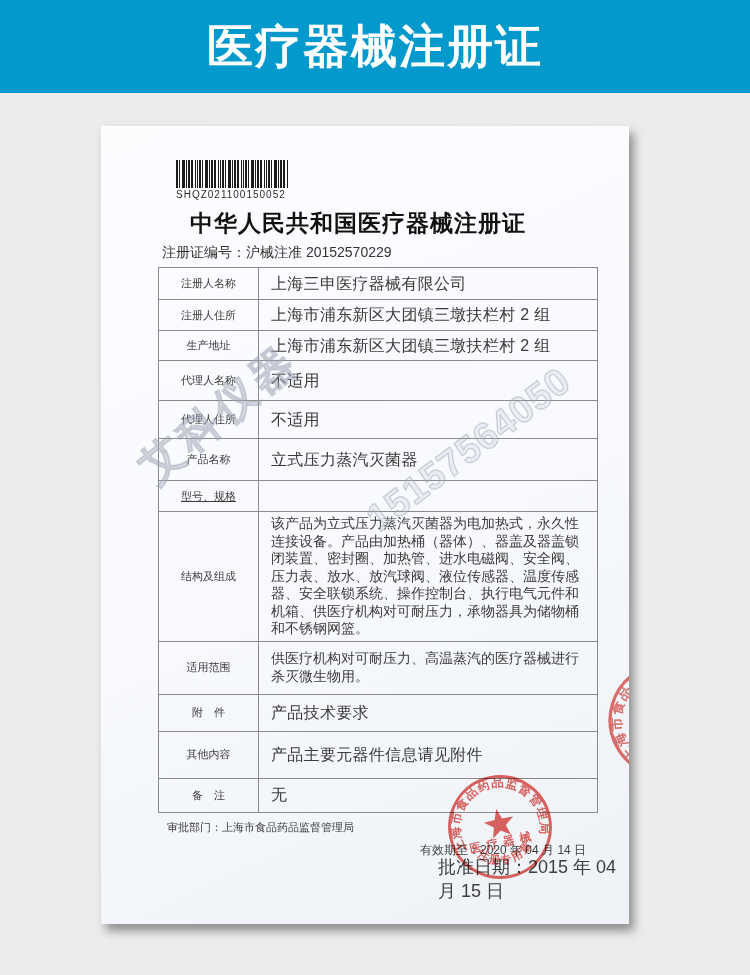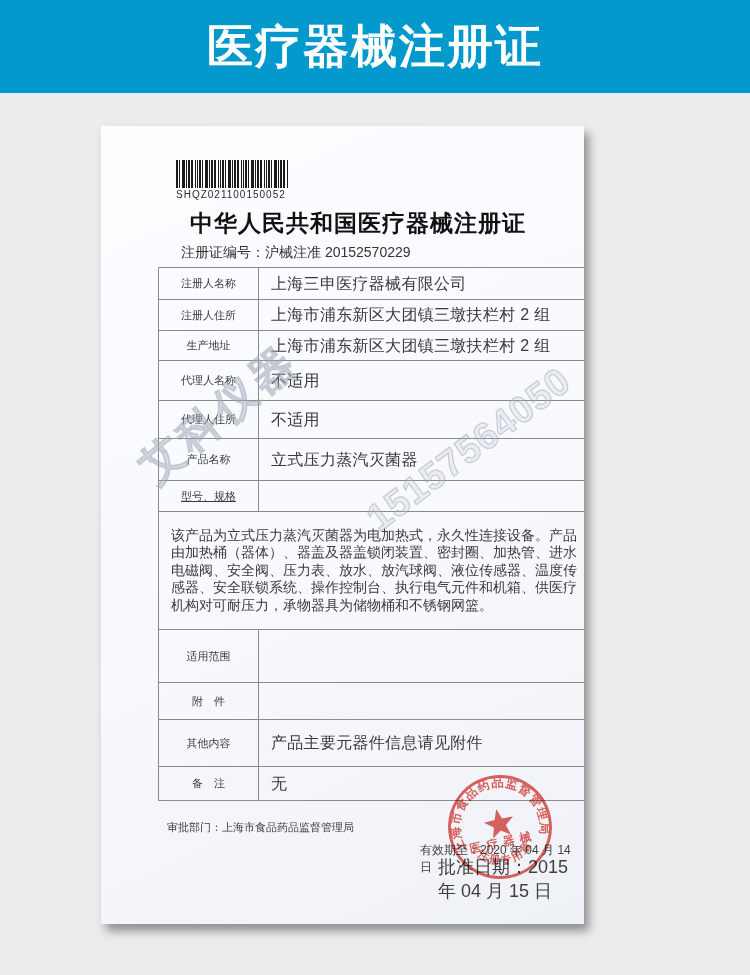--- a/index.html
+++ b/index.html
@@ -24,21 +24,21 @@
   .banner-title {
     color: #ffffff;
     font-size: 46px;
     font-weight: bold;
     letter-spacing: 2px;
   }
 
   
   .paper {
     position: absolute; left: 101px; top: 126px;
-    width: 483px; height: 798px;
+    width: 528px; height: 798px;
     background: linear-gradient(155deg, #fbfdff 0%, #f7f9fc 55%, #eef1f6 100%);
     box-shadow: 5px 7px 9px rgba(70,70,70,0.55);
     overflow: hidden;
   }
 
   
   .barcode {
     position: absolute; left: 75px; top: 34px;
     width: 113px; height: 28px;
     display: flex; align-items: stretch;
@@ -52,21 +52,21 @@
   
   .cert-title {
     position: absolute; left: 37px; top: 82px; width: 440px;
     text-align: center;
     font-family: "Liberation Serif", "DejaVu Serif", serif;
     font-size: 23px; font-weight: bold; color: #111;
     letter-spacing: 1px;
     white-space: nowrap;
   }
   .reg-line {
-    position: absolute; left: 80px; top: 118px;
+    position: absolute; left: 61px; top: 118px;
     font-size: 14px; color: #333;
   }
 
   
   .cert-table {
     position: absolute; left: 57px; top: 141px;
     width: 440px;
     border: 1px solid #8a8a8a;
     color: #3b3b3b;
   }
@@ -237,27 +237,30 @@
         <div class="row-value">不适用</div>
       </div>
       <div class="trow">
         <div class="row-label">产品名称</div>
         <div class="row-value">立式压力蒸汽灭菌器</div>
       </div>
       <div class="trow">
         <div class="row-label">型号、规格</div>
       </div>
       <div class="trow">
+        <div class="row-label">结构及组成</div>
         <div class="row-value">该产品为立式压力蒸汽灭菌器为电加热式，永久性连接设备。产品由加热桶（器体）、器盖及器盖锁闭装置、密封圈、加热管、进水电磁阀、安全阀、压力表、放水、放汽球阀、液位传感器、温度传感器、安全联锁系统、操作控制台、执行电气元件和机箱、供医疗机构对可耐压力，承物器具为储物桶和不锈钢网篮。</div>
       </div>
       <div class="trow">
         <div class="row-label">适用范围</div>
+        <div class="row-value">供医疗机构对可耐压力、高温蒸汽的医疗器械进行杀灭微生物用。</div>
       </div>
       <div class="trow">
         <div class="row-label">附　件</div>
+        <div class="row-value">产品技术要求</div>
       </div>
       <div class="trow">
         <div class="row-label">其他内容</div>
         <div class="row-value">产品主要元器件信息请见附件</div>
       </div>
       <div class="trow">
         <div class="row-label">备　注</div>
         <div class="row-value">无</div>
       </div>
     </div>

